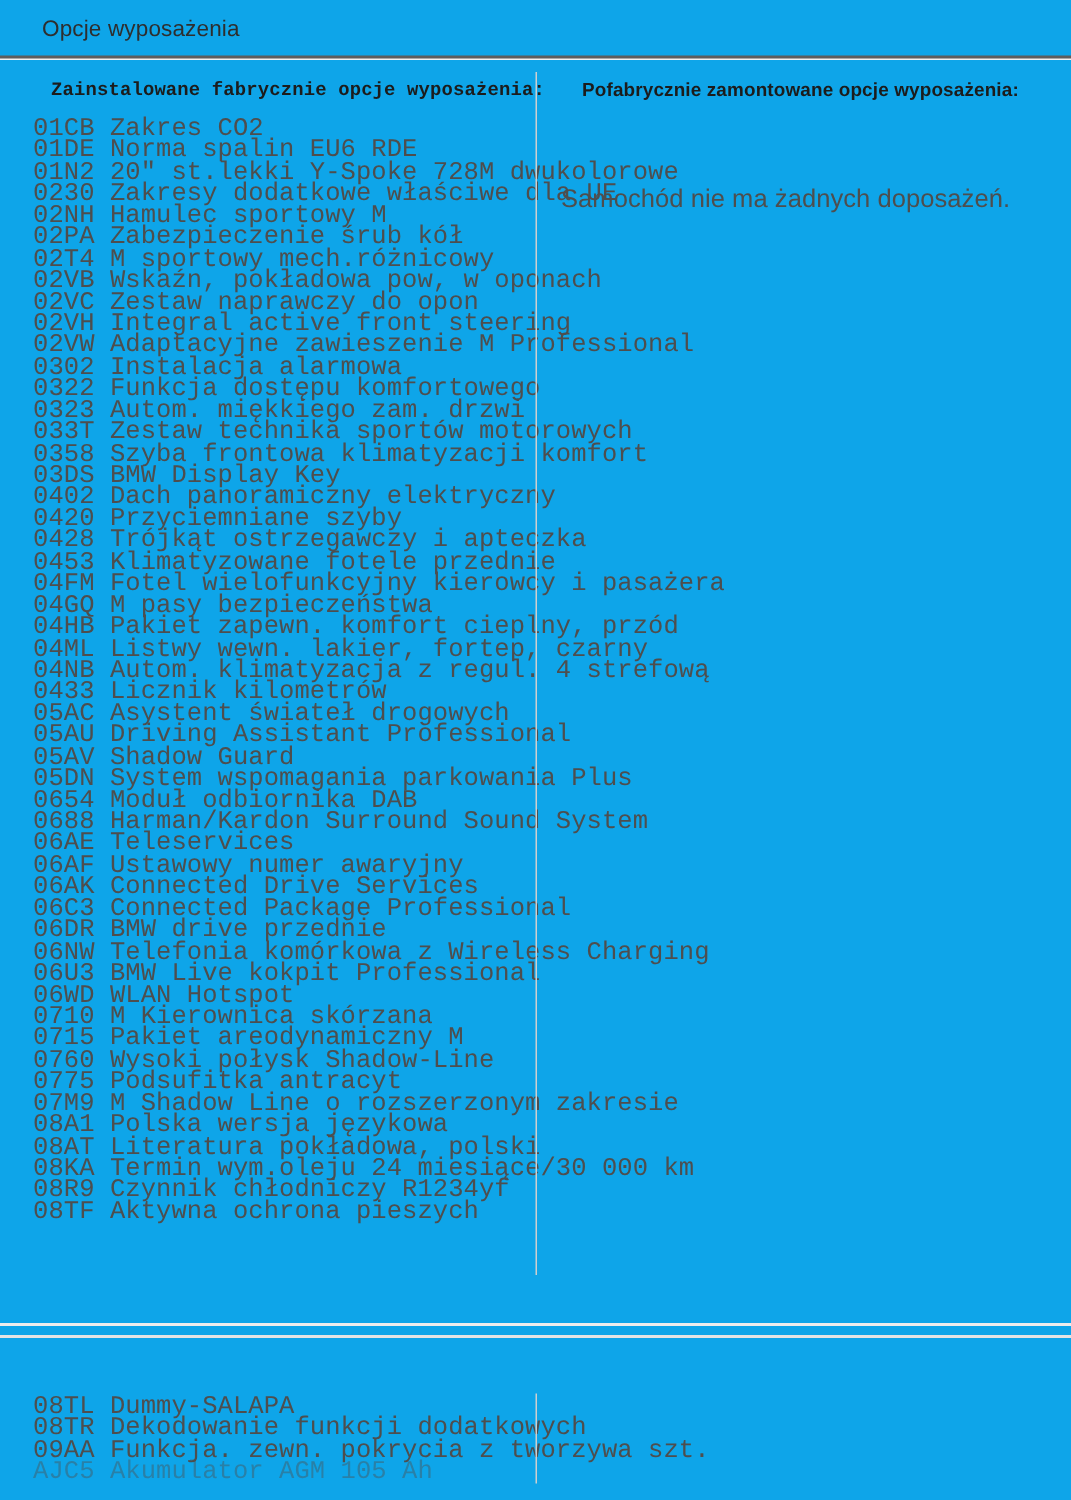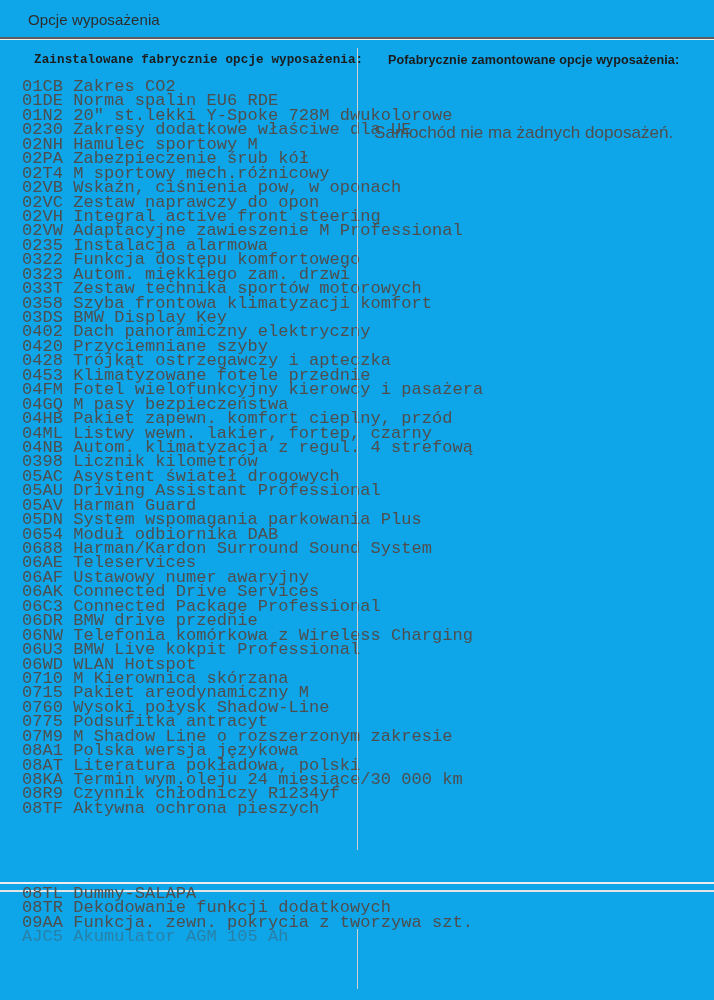--- a/index.html
+++ b/index.html
@@ -26,21 +26,21 @@
   }
   .col-header.left{left:34px;font-family:Liberation Mono, monospace;}
   .col-header.right{left:388px;}
   .vdivider{
     position:absolute;left:357px;width:1px;background:#cfcfcf;
   }
   .vdivider.v1{top:48px;height:802px;}
   .vdivider.v2{top:929px;height:60px;}
   .olist{position:absolute;left:22px;}
   .olist.first{top:80px;}
-  .olist.continued{top:887px;}
+  .olist.continued{top:932px;}
   .oline{
     font-size:17px;line-height:14.45px;height:14.45px;
     color:#4e4e4e;white-space:nowrap;letter-spacing:.05px;font-family:Liberation Mono, monospace;
   }
   .note{
     position:absolute;left:374px;top:79px;
     font-size:17px;color:#4e4e4e;white-space:nowrap;letter-spacing:.05px;margin-top:44px;
   }
   .pb-line1{
     position:absolute;left:0;top:882px;width:714px;height:2px;background:#ededed;
@@ -65,43 +65,43 @@
   <div class="col-header right">Pofabrycznie zamontowane opcje wyposażenia:</div>
 
   <div class="olist first">
       <div class="oline">01CB Zakres CO2</div>
       <div class="oline">01DE Norma spalin EU6 RDE</div>
       <div class="oline">01N2 20" st.lekki Y-Spoke 728M dwukolorowe</div>
       <div class="oline">0230 Zakresy dodatkowe właściwe dla UE</div>
       <div class="oline">02NH Hamulec sportowy M</div>
       <div class="oline">02PA Zabezpieczenie śrub kół</div>
       <div class="oline">02T4 M sportowy mech.różnicowy</div>
-      <div class="oline">02VB Wskaźn, ciśnienia pow, w oponach</div>
+      <div class="oline">02VB Wskaźn, pokładowa pow, w oponach</div>
       <div class="oline">02VC Zestaw naprawczy do opon</div>
       <div class="oline">02VH Integral active front steering</div>
       <div class="oline">02VW Adaptacyjne zawieszenie M Professional</div>
-      <div class="oline">0235 Instalacja alarmowa</div>
+      <div class="oline">0302 Instalacja alarmowa</div>
       <div class="oline">0322 Funkcja dostępu komfortowego</div>
       <div class="oline">0323 Autom. miękkiego zam. drzwi</div>
       <div class="oline">033T Zestaw technika sportów motorowych</div>
       <div class="oline">0358 Szyba frontowa klimatyzacji komfort</div>
       <div class="oline">03DS BMW Display Key</div>
       <div class="oline">0402 Dach panoramiczny elektryczny</div>
       <div class="oline">0420 Przyciemniane szyby</div>
       <div class="oline">0428 Trójkąt ostrzegawczy i apteczka</div>
       <div class="oline">0453 Klimatyzowane fotele przednie</div>
       <div class="oline">04FM Fotel wielofunkcyjny kierowcy i pasażera</div>
       <div class="oline">04GQ M pasy bezpieczeństwa</div>
       <div class="oline">04HB Pakiet zapewn. komfort cieplny, przód</div>
       <div class="oline">04ML Listwy wewn. lakier, fortep, czarny</div>
       <div class="oline">04NB Autom. klimatyzacja z regul. 4 strefową</div>
-      <div class="oline">0398 Licznik kilometrów</div>
+      <div class="oline">0433 Licznik kilometrów</div>
       <div class="oline">05AC Asystent świateł drogowych</div>
       <div class="oline">05AU Driving Assistant Professional</div>
-      <div class="oline">05AV Harman Guard</div>
+      <div class="oline">05AV Shadow Guard</div>
       <div class="oline">05DN System wspomagania parkowania Plus</div>
       <div class="oline">0654 Moduł odbiornika DAB</div>
       <div class="oline">0688 Harman/Kardon Surround Sound System</div>
       <div class="oline">06AE Teleservices</div>
       <div class="oline">06AF Ustawowy numer awaryjny</div>
       <div class="oline">06AK Connected Drive Services</div>
       <div class="oline">06C3 Connected Package Professional</div>
       <div class="oline">06DR BMW drive przednie</div>
       <div class="oline">06NW Telefonia komórkowa z Wireless Charging</div>
       <div class="oline">06U3 BMW Live kokpit Professional</div>

